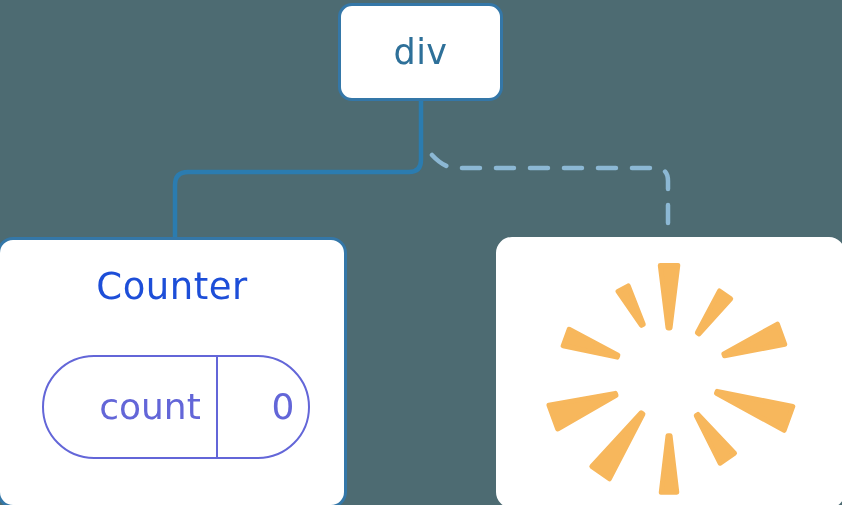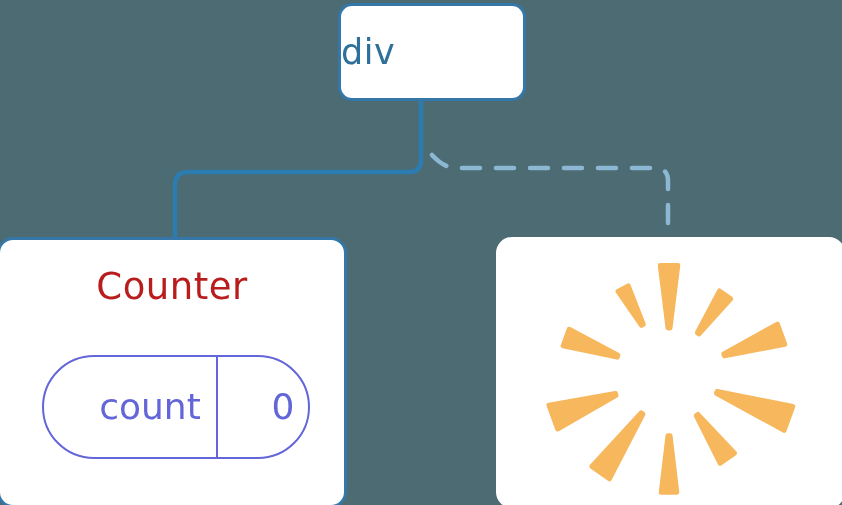--- a/index.html
+++ b/index.html
@@ -32,24 +32,25 @@
     background: #ffffff;
     border: 3px solid #3477a8;
     border-radius: 14px;
     box-sizing: border-box;
   }
 
   
   #node-div {
     left: 338px;
     top: 3px;
-    width: 188px;
+    width: 165px;
     height: 98px;
     display: flex;
     align-items: center;
+    justify-content: center;
   }
   #node-div .node-title {
     font-size: 35px;
     color: #2e7099;
     letter-spacing: 0.5px;
     line-height: 1;
   }
 
   
   #node-counter {
@@ -59,21 +60,21 @@
     height: 271px;
     border-radius: 16px;
   }
   #node-counter .node-title {
     position: absolute;
     left: 0;
     right: 0;
     top: 28px;
     text-align: center;
     font-size: 37px;
-    color: #b91c1c;
+    color: #1d4ed8;
     letter-spacing: 0.5px;
     line-height: 1;
   }
 
   
   .state-pill {
     position: absolute;
     left: 42px;
     top: 115px;
     width: 268px;

